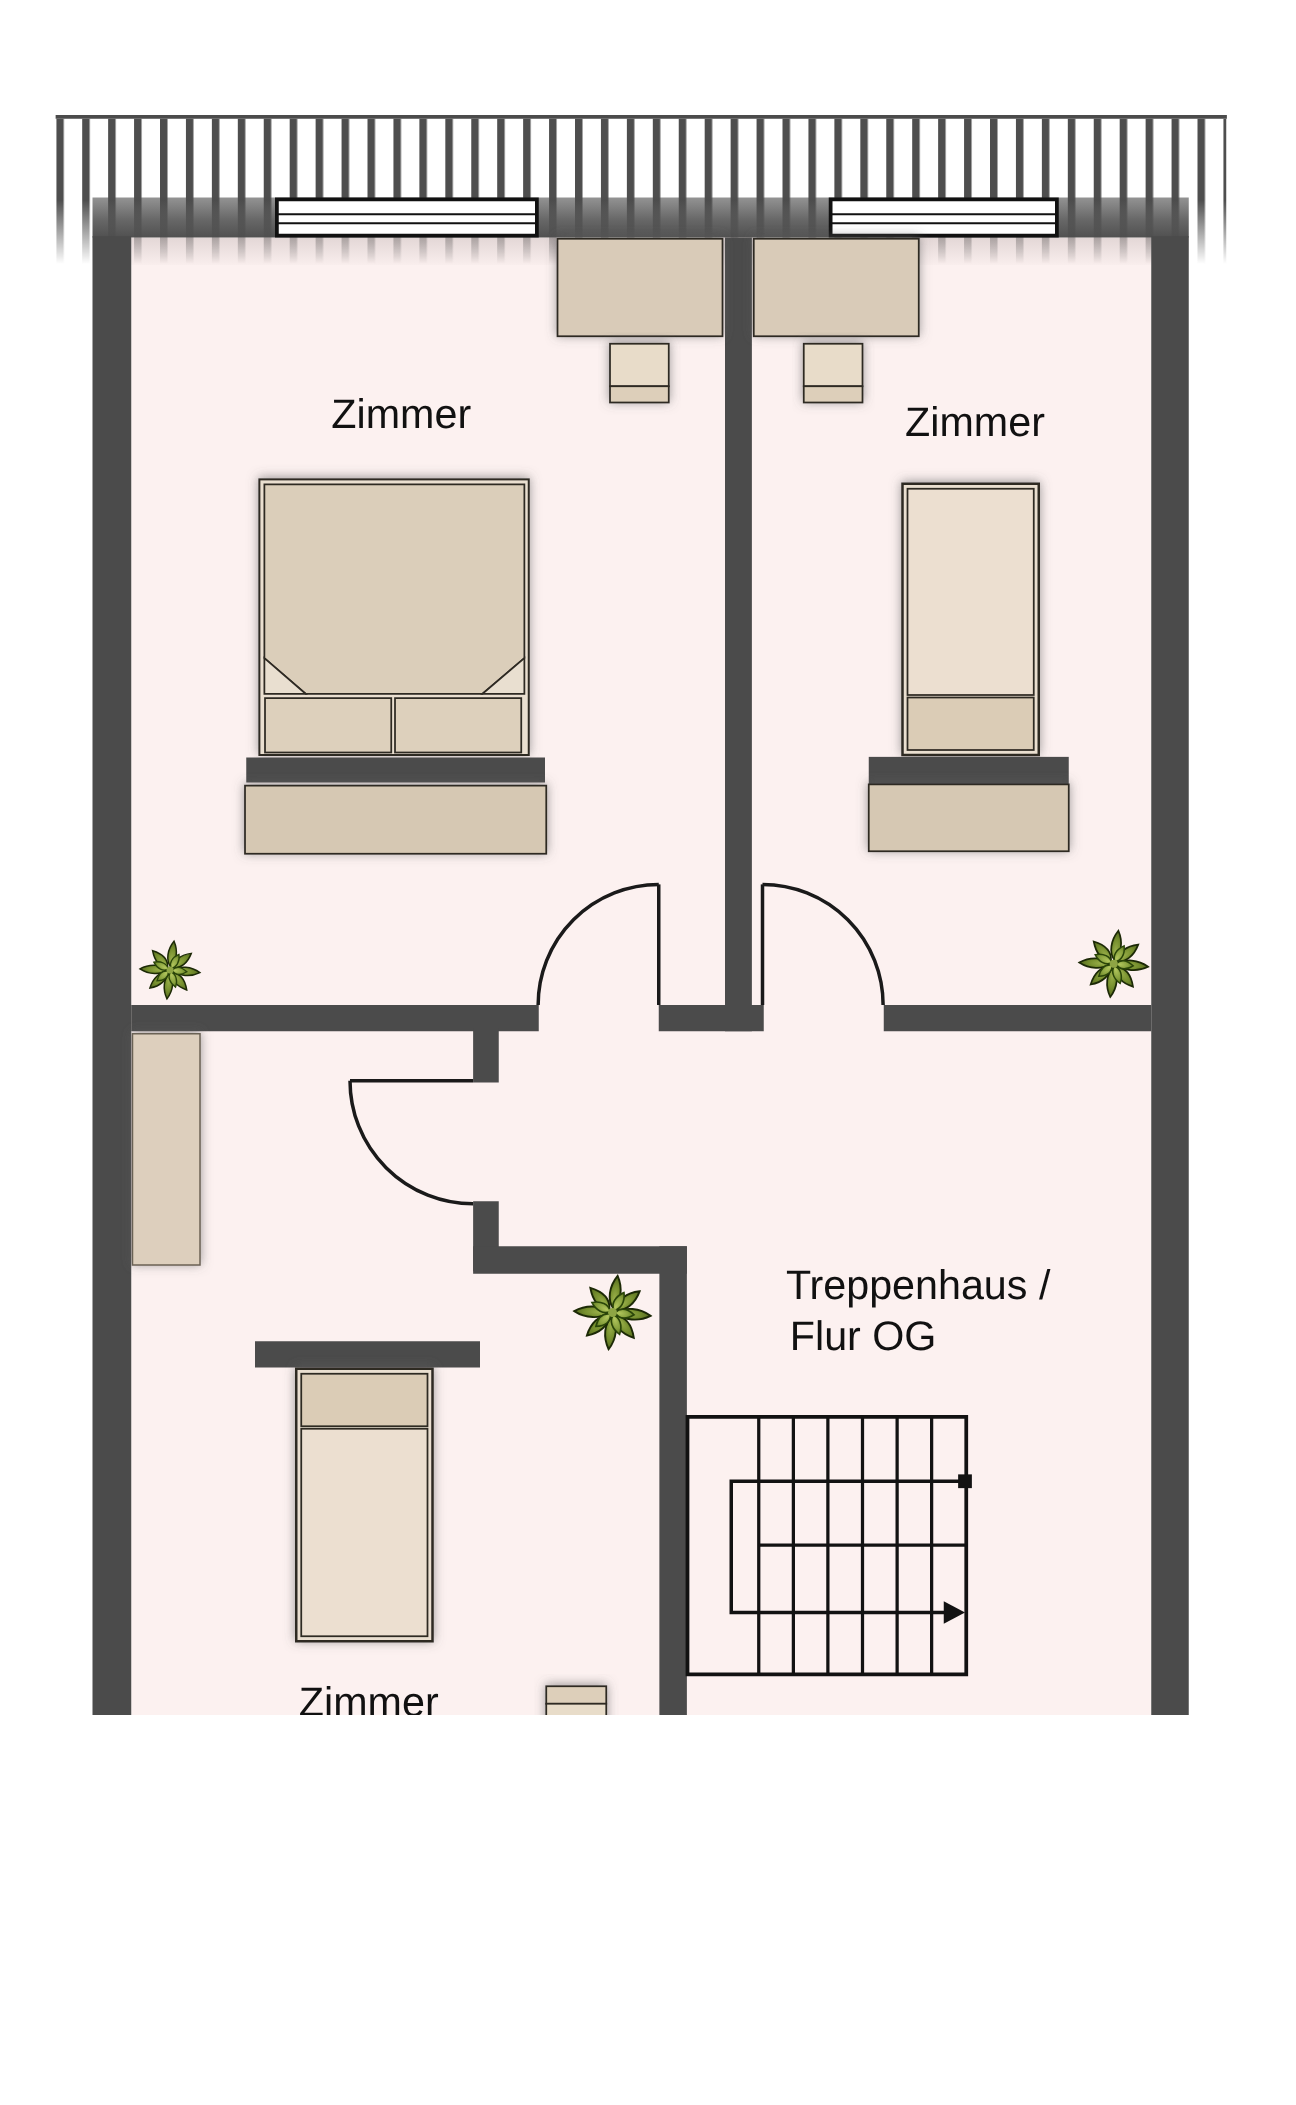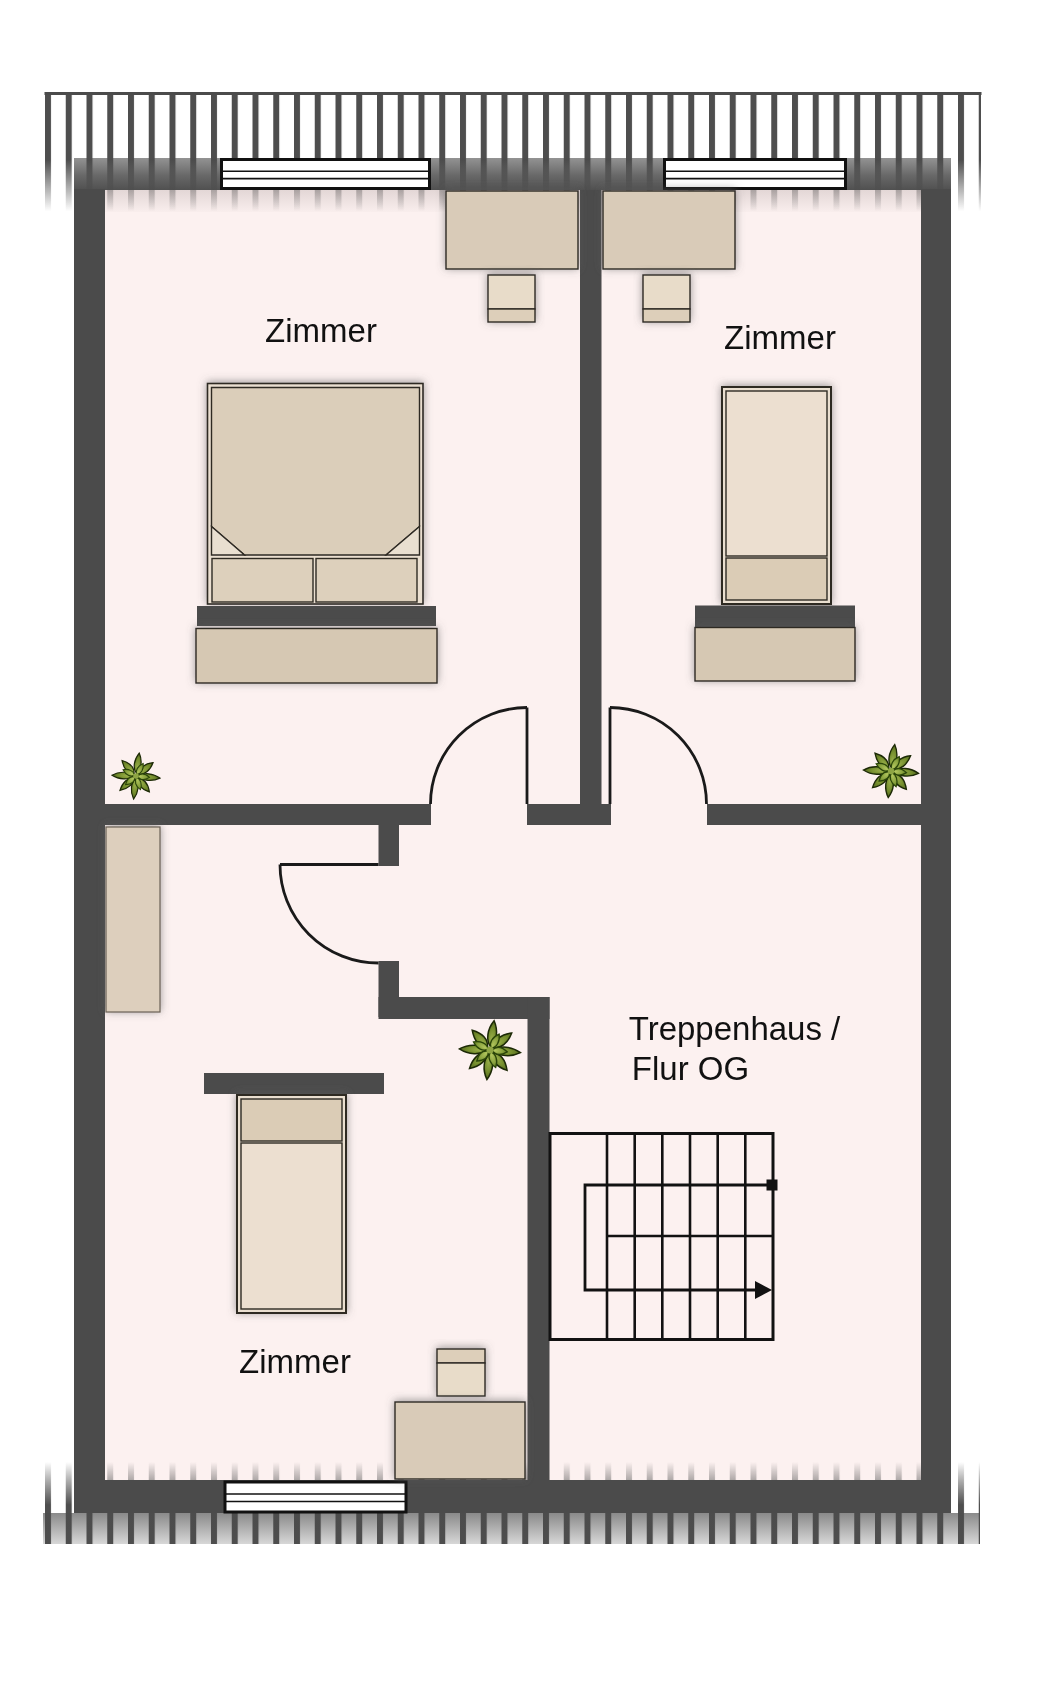--- a/index.html
+++ b/index.html
@@ -1,16 +1,16 @@
 <!DOCTYPE html>
 <html><head>
 <meta charset="utf-8">
 <style>
 html,body{margin:0;padding:0;background:#ffffff;}
-#page{width:1037px;height:1544px;position:relative;font-family:"Liberation Sans",sans-serif;border-radius:11px;}
+#page{width:1037px;height:1372px;position:relative;font-family:"Liberation Sans",sans-serif;border-radius:11px;}
 </style>
 </head>
 <body>
 <div id="page">
 <svg width="1037" height="1684" viewBox="0 0 1037 1684" xmlns="http://www.w3.org/2000/svg">
 <defs>
 <pattern id="barPat" x="45" y="0" width="20.75" height="10" patternUnits="userSpaceOnUse">
 <rect x="0" y="0" width="6" height="10" fill="#4e4e4e"></rect>
 </pattern>
 <linearGradient id="topFadeG" x1="0" y1="95" x2="0" y2="220" gradientUnits="userSpaceOnUse">

